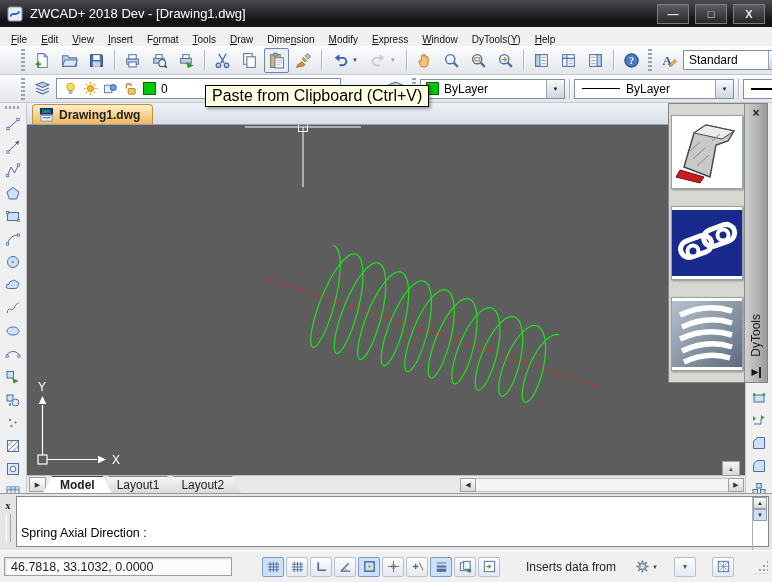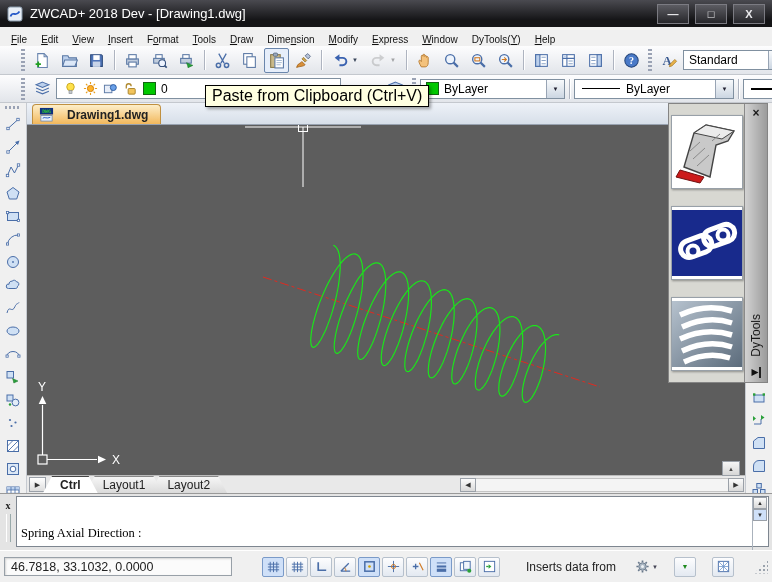--- a/index.html
+++ b/index.html
@@ -47,21 +47,21 @@
   .swatch{width:11px;height:11px;border:1px solid #116611;flex:none}
   .ltline{display:inline-block;width:38px;height:0;border-top:1px solid #000;margin:0 6px 0 2px}
   .ltline.thick{border-top-width:2px}
 
   .tooltip{position:absolute;left:205px;top:85px;height:20px;z-index:60;background:#ffffe1;border:1px solid #000;
     font-size:16px;color:#000;display:flex;align-items:center;padding:0 6px;box-shadow:2px 2px 3px rgba(0,0,0,.35);white-space:nowrap}
 
   
   .tabbar{position:absolute;left:27px;top:103px;width:718px;height:22px;box-sizing:border-box;
     background:linear-gradient(#eef2f8,#d7dfe9);border-bottom:1px solid #98a2b0}
-  .doctab{position:absolute;left:5px;top:1px;height:20px;box-sizing:border-box;display:flex;align-items:center;gap:13px;
+  .doctab{position:absolute;left:5px;top:1px;height:20px;box-sizing:border-box;display:flex;align-items:center;gap:5px;
     padding:0 12px 0 6px;background:linear-gradient(#fdeec9,#f2b85c);border:1px solid #c09040;border-bottom:none;
     border-radius:4px 4px 0 0;font-size:12px;font-weight:bold;color:#222}
   .dwgicon svg{width:15px;height:15px;display:block}
 
   
   .ltools,.rtools{position:absolute;top:103px;width:27px;height:390px;background:#f0f0f0;box-sizing:border-box;
     display:flex;flex-direction:column;align-items:center}
   .ltools{left:0;border-right:1px solid #c6cad0;padding-top:3px}
   .rtools{right:0;border-left:1px solid #c6cad0;padding-top:282px}
   .hgrip{width:16px;height:3px;margin-bottom:3px;flex:none;
@@ -105,21 +105,21 @@
   .track{width:252px;height:14px;box-sizing:border-box;background:#f4f4f4;border:1px solid #c4c4c4;border-left:none;border-right:none}
 
   
   .cmd{position:absolute;left:0;top:493px;width:772px;height:57px;box-sizing:border-box;background:#e4e4e4;
     border-top:1px solid #999;display:flex}
   .cmd-gutter{width:16px;flex:none;display:flex;flex-direction:column;align-items:center;padding-top:7px}
   .cmd-close{font-size:10px;font-weight:bold;color:#222;line-height:9px;font-family:"Liberation Serif",serif}
   .vgrip{width:3px;height:28px;margin-top:4px;border-left:1px solid #fff;border-right:1px solid #9aa}
   .cmd-main{flex:1;display:flex;flex-direction:column;margin:2px 3px 3px 0;border:1px solid #7e8690;background:#fff}
   .cmd-hist-wrap{flex:1;display:flex;border-bottom:1px solid #aab2bc}
-  .cmd-hist{flex:1;font-family:Liberation Serif, serif;font-size:12.5px;line-height:14px;padding:1px 0 0 4px;
+  .cmd-hist{flex:1;font-family:Liberation Sans, sans-serif;font-size:12.5px;line-height:14px;padding:1px 0 0 4px;
     white-space:pre;color:#000;overflow:hidden}
   .cmd-vsb{width:15px;flex:none;border-left:1px solid #aab2bc;display:flex;flex-direction:column}
   .cmd-vsb .sbtn{width:14px;height:12px;font-size:6px}
   .cmd-vsb .sbtn.down{background:#cfe0f8}
 
   
   .statusbar{position:absolute;left:0;top:550px;width:772px;height:32px;box-sizing:border-box;background:#f0f0f0;
     border-top:1px solid #fff;display:flex;align-items:center;padding:0 4px;gap:16px}
   .coords{width:228px;height:19px;flex:none;box-sizing:border-box;background:#fbfbfb;border:1px solid #98a0a8;
     box-shadow:inset 1px 1px 2px #d4d4d4;font-size:12.5px;color:#222;display:flex;align-items:center;padding-left:6px}
@@ -835,21 +835,21 @@
           <path d="M10 1v11" stroke="#111" stroke-width="1.8"></path>
           <path d="M8.5 6.5L1.5 3v7z" fill="#111"></path>
         </svg>
     </div>
   </div>
 </div>
 
 <div class="scrollrow">
   <div class="tabnav">▶</div>
   <div class="ltabs">
-    <div class="ltab active">Ctrl</div>
+    <div class="ltab active">Model</div>
       <div class="ltab">Layout1</div>
       <div class="ltab">Layout2</div>
   </div>
   <div class="hscroll">
     <div class="sbtn">◀</div>
     <div class="track"></div>
     <div class="sbtn">▶</div>
   </div>
 </div>
 

